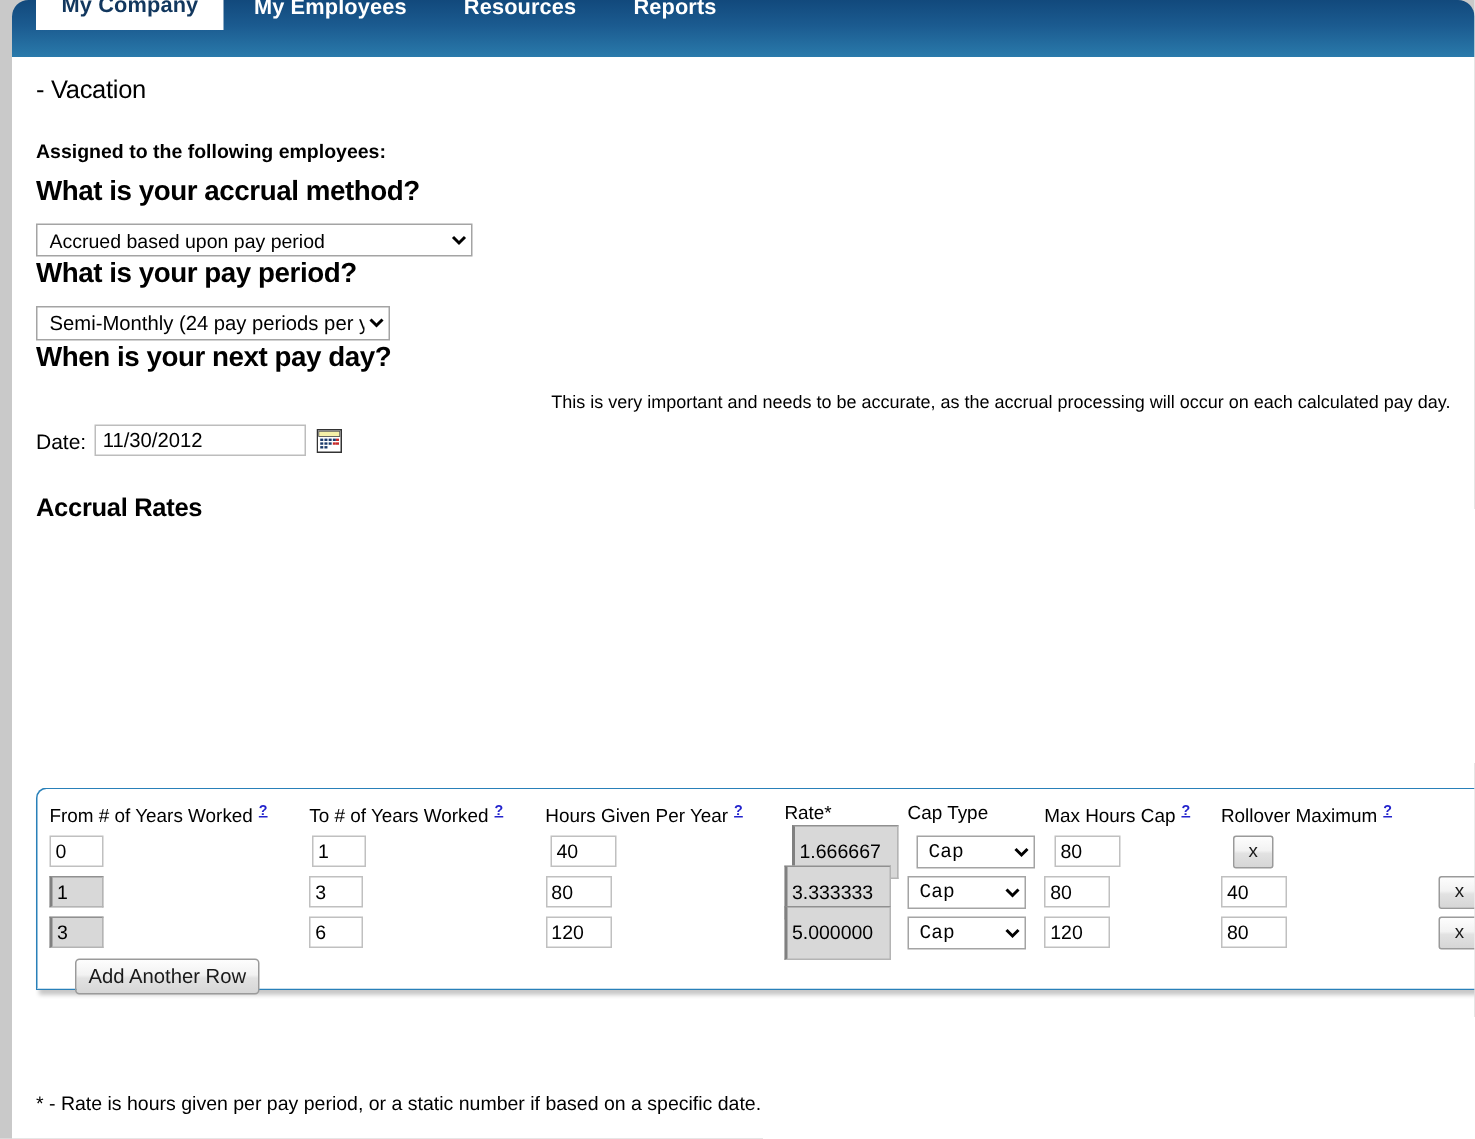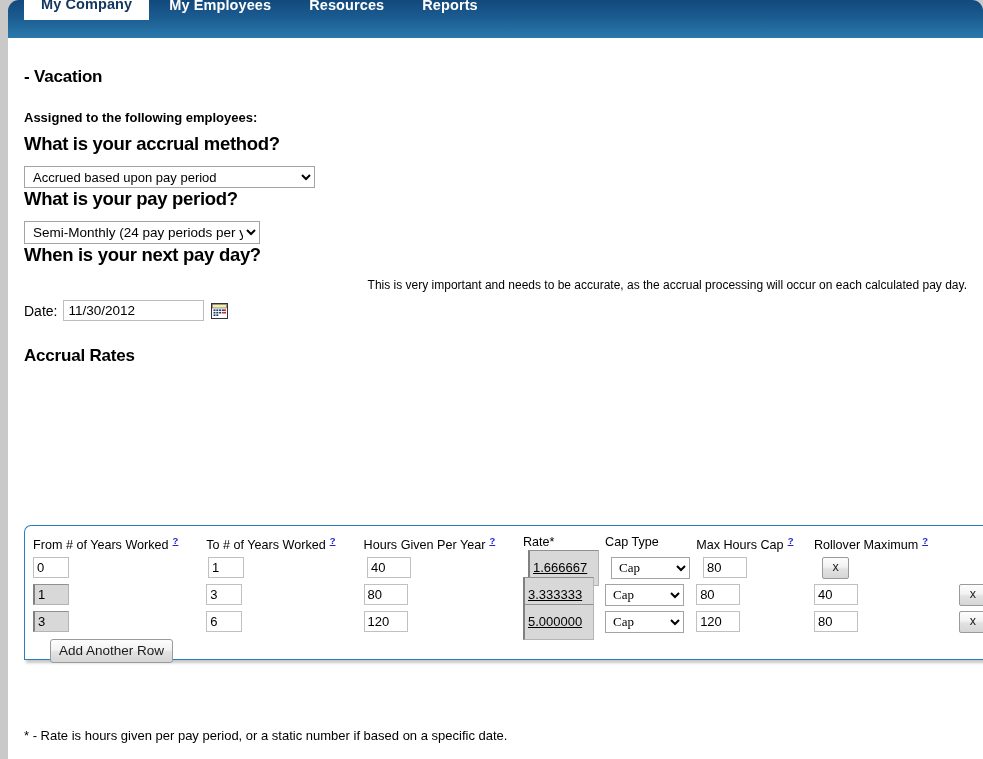--- a/index.html
+++ b/index.html
@@ -74,23 +74,23 @@
     padding: 0;
     overflow: hidden;
   }
   .inner {
     padding-left: 16px;
     padding-right: 16px;
   }
 
   h1.page-title {
     font-size: 17px;
-    font-weight: bold;
+    font-weight: normal;
     margin: 0;
-    padding-top: 29px;
+    padding-top: 12px;
     letter-spacing: -0.2px;
   }
   .assigned-label {
     font-size: 13px;
     font-weight: bold;
     margin-top: 23px;
     margin-bottom: 8px;
   }
   textarea.employees {
     width: 306px;
@@ -261,27 +261,26 @@
     background: #d8d8d8;
     border: 1px solid #b4b4b4;
     border-left: 2px solid #808080;
     border-top: 1px solid #909090;
     font-size: 13px;
     font-family: "Liberation Sans", sans-serif;
     padding: 0 3px;
     box-sizing: border-box;
     color: #000;
     outline: none;
-    text-decoration: underline;
   }
   select.cap-select {
     width: 79px;
     height: 22px;
     font-size: 13px;
-    font-family: Liberation Serif, serif;
+    font-family: Liberation Mono, monospace;
     border: 1px solid #a4a4a4;
     background: #fff;
     padding-left: 3px;
     box-sizing: border-box;
     color: #000;
   }
 
   button.btn {
     font-family: "Liberation Sans", sans-serif;
     font-size: 13.5px;

